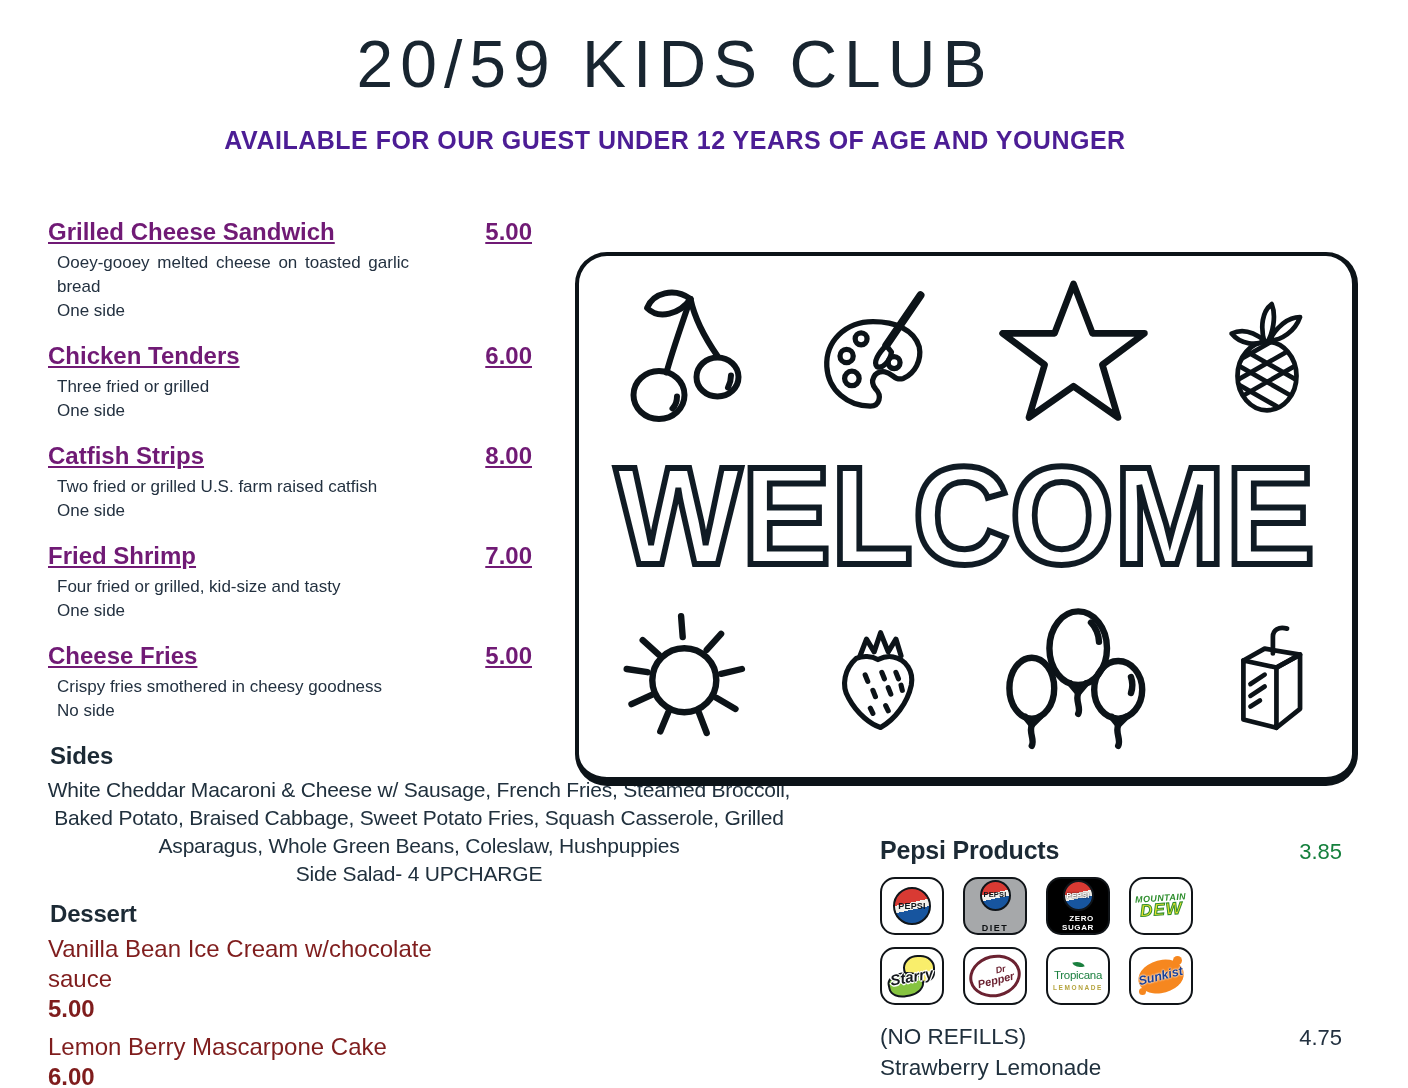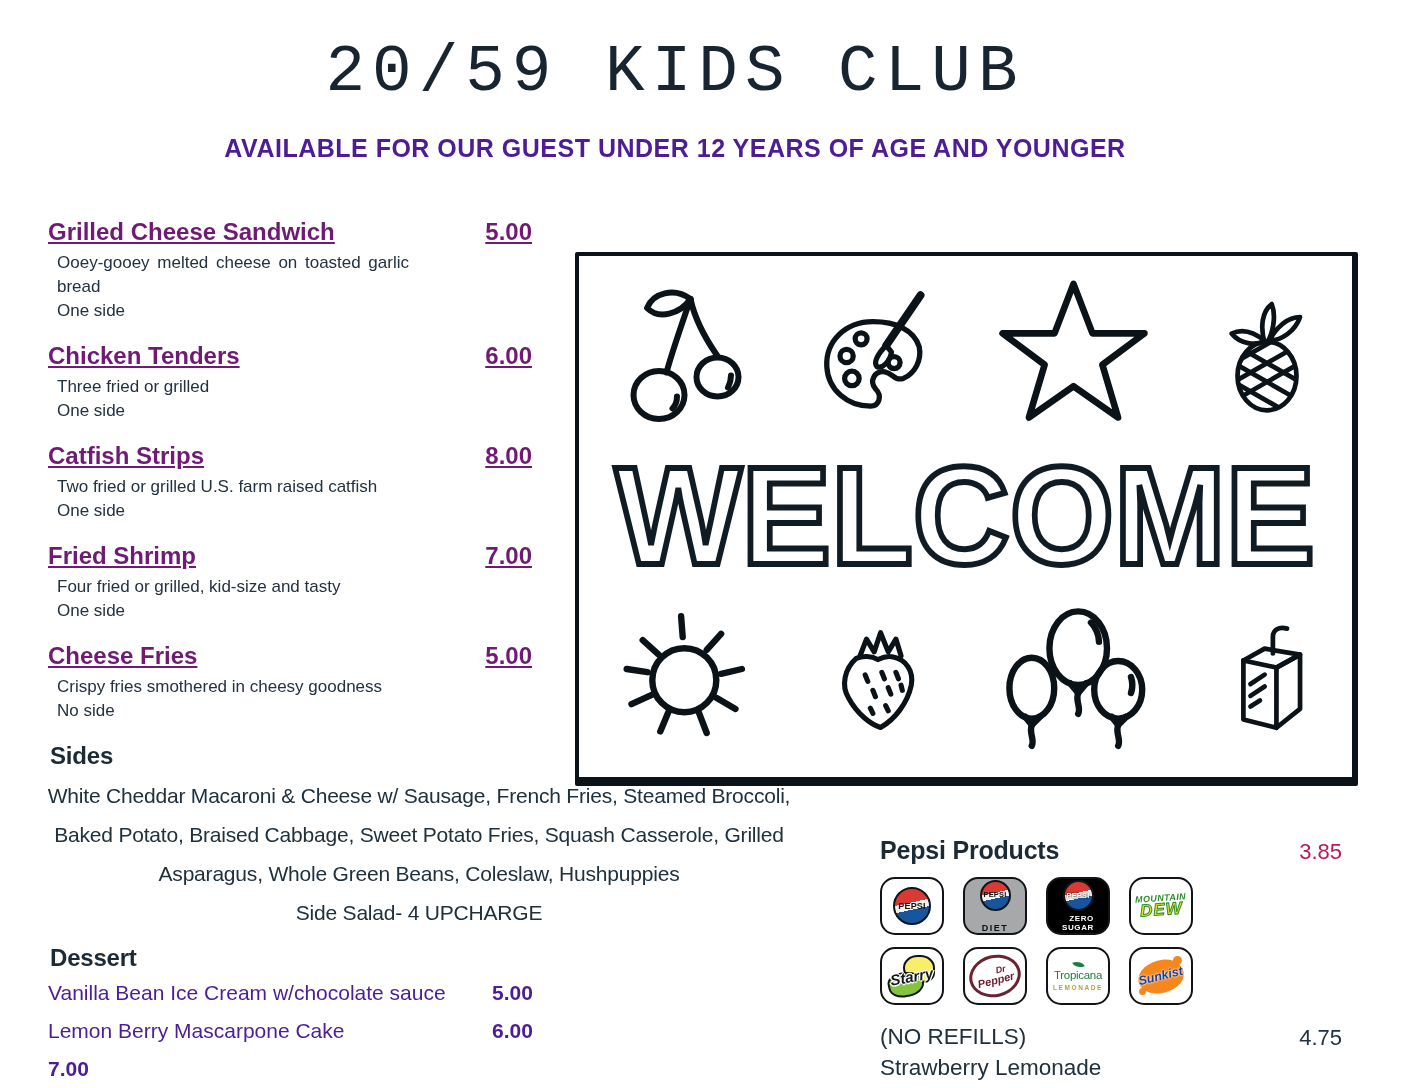--- a/index.html
+++ b/index.html
@@ -6,64 +6,64 @@
   html,body { margin:0; padding:0; }
   body {
     width:1408px; height:1088px; position:relative; overflow:hidden;
     background:#ffffff; color:#1c2a35;
     font-family:"Liberation Sans","DejaVu Sans",sans-serif;
   }
 
   
   .header { position:absolute; left:0; top:18px; width:1350px; text-align:center; }
   .title {
-    margin:17px; font-family:Liberation Mono, monospace;
+    margin:8px; font-family:Liberation Sans, sans-serif;
     font-size:66px; font-weight:400; letter-spacing:7px; color:#182530;
   }
   .subtitle { margin-top:24px; font-size:25px; font-weight:700; letter-spacing:.5px; color:#4c1d95; }
 
   
   .menu-col { position:absolute; left:48px; top:218px; width:545px; }
   .menu-item { margin-bottom:19px; width:484px; }
   .item-head { display:flex; justify-content:space-between; align-items:baseline; }
   .item-name, .item-price { font-size:24px; font-weight:700; color:#701a75;text-decoration:underline; }
   .item-desc { font-size:17px; line-height:24px; margin:5px 0 0 9px; max-width:432px; color:#233140; }
   .item-desc.justify { width:352px; text-align:justify; }
   .item-side { font-size:17px; line-height:24px; margin:0 0 0 9px; color:#233140; }
 
   .section-heading { font-size:24px; font-weight:700; margin:0 0 6px 2px; letter-spacing:-.2px; }
   .sides { margin-bottom:12px; }
   .sides-text, .sides-upcharge {
     width:762px; margin:0 0 0 -10px; text-align:center;
-    font-size:21px; line-height:39px; letter-spacing:-.2px; color:#20303d;
-  }
-  .dessert-row { display:flex; width:545px; font-size:21px; line-height:30px; margin-bottom:8px; color:#4c1d95; }
+    font-size:21px; line-height:28px; letter-spacing:-.2px; color:#20303d;
+  }
+  .dessert-row { display:flex; width:545px; font-size:24px; line-height:30px; margin-bottom:8px; color:#7f1d1d;flex-direction:column; }
   .dessert-name { width:444px; }
   .dessert-price { font-weight:600; }
 
   
   .placemat {
     position:absolute; left:575px; top:252px; width:783px; height:534px;
     border:4px solid #0c1318; border-bottom-width:9px; border-right-width:6px;
-    border-radius:2px; background:#fff;
+    border-radius:32px; background:#fff;
     display:flex; flex-direction:column; justify-content:space-between; padding:10px 26px;
   }
   .icon-row { display:flex; justify-content:space-between; align-items:center; height:180px; }
   .welcome-row { display:flex; justify-content:center; align-items:center; height:128px; }
   svg.mark { stroke:#0c1318; fill:none; stroke-width:4; stroke-linecap:round; stroke-linejoin:round; }
   .welcome-text {
     font-family:"Liberation Sans","DejaVu Sans",sans-serif; font-weight:700;
     fill:#ffffff; stroke:#101b24; stroke-width:6px;
   }
 
   
   .drinks { position:absolute; left:880px; top:836px; width:462px; }
   .drinks-head { display:flex; justify-content:space-between; align-items:baseline; }
   .drinks-title { font-size:25px; font-weight:700; letter-spacing:-.2px; }
-  .drinks-price { font-size:22px; color:#be185d;margin-left:12px; }
+  .drinks-price { font-size:22px; color:#15803d;margin-left:12px; }
   .logo-grid { margin-top:12px; display:grid; grid-template-columns:repeat(4,64px); gap:12px 19px; }
   .tile {
     width:64px; height:58px; border:2.5px solid #101418; border-radius:15px; background:#fff;
     display:flex; flex-direction:column; align-items:center; justify-content:center;
     overflow:hidden; position:relative;
   }
   .tile.gray { background:#a6a8aa; }
   .tile.black { background:#000; }
   .globe {
     position:relative; width:38px; height:38px; border-radius:50%; border:2px solid #10151a;

